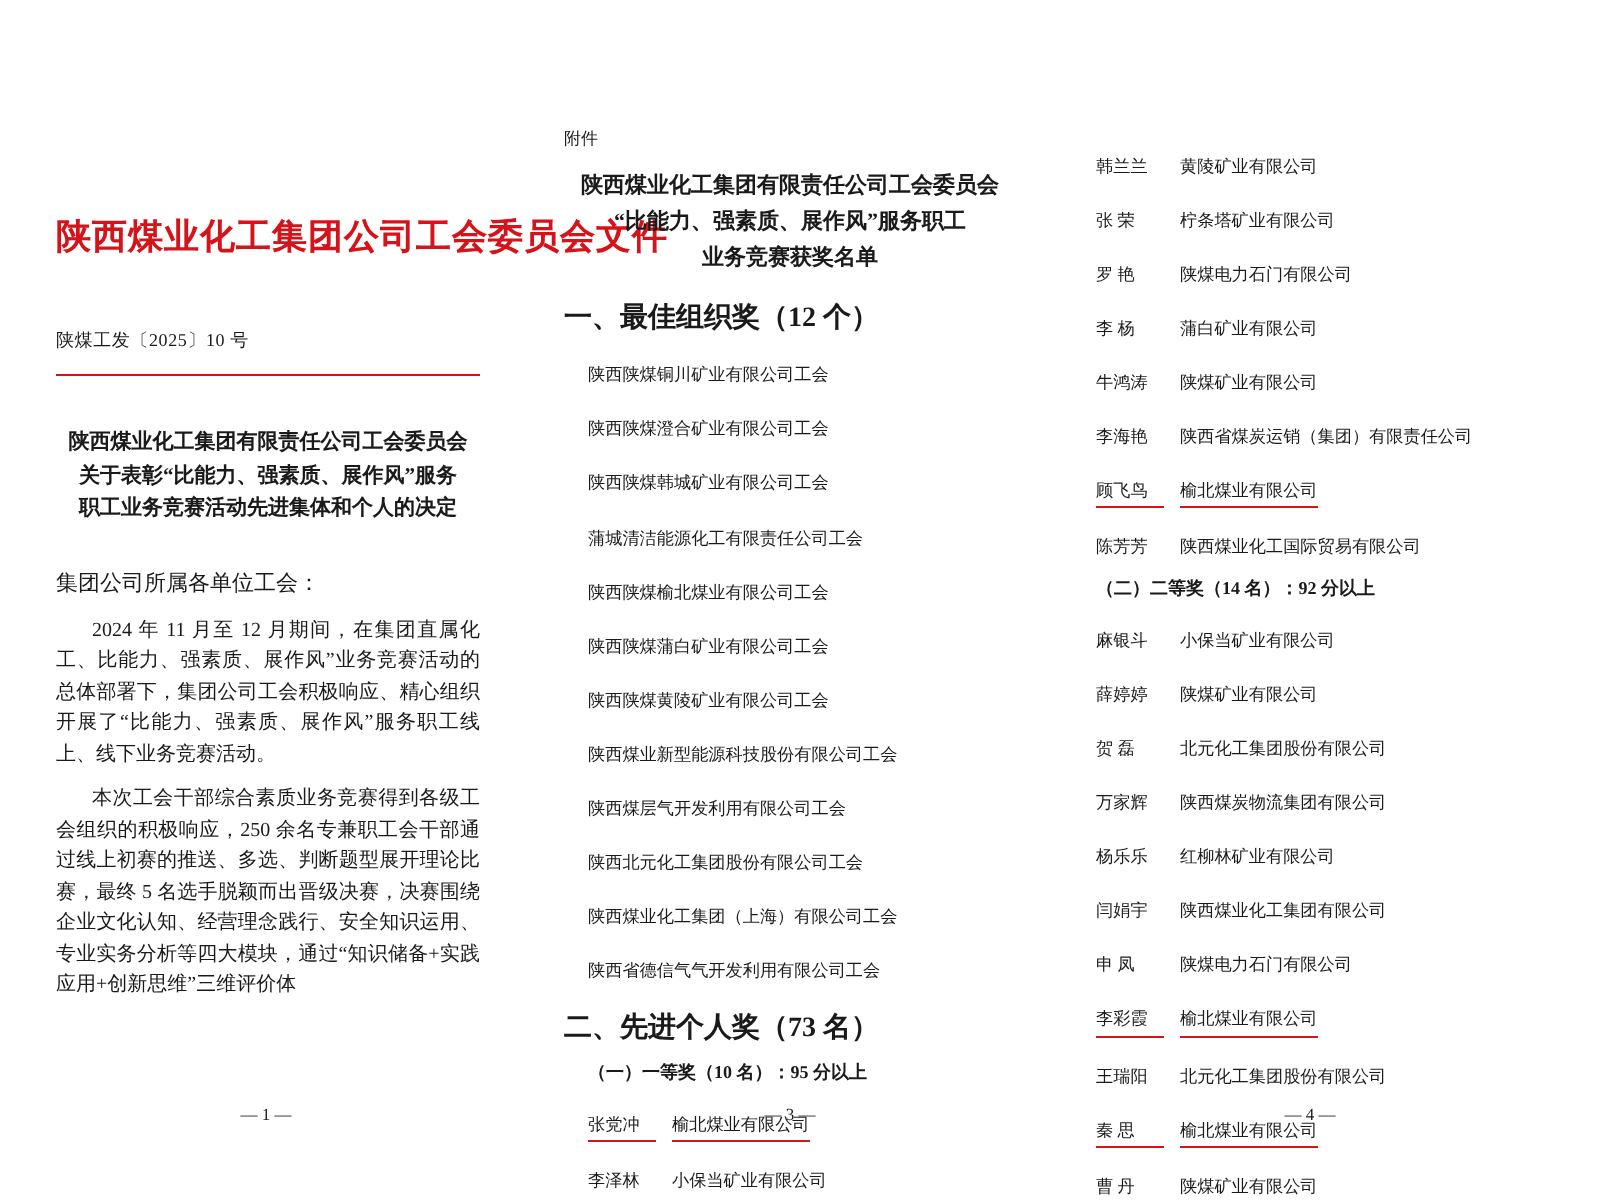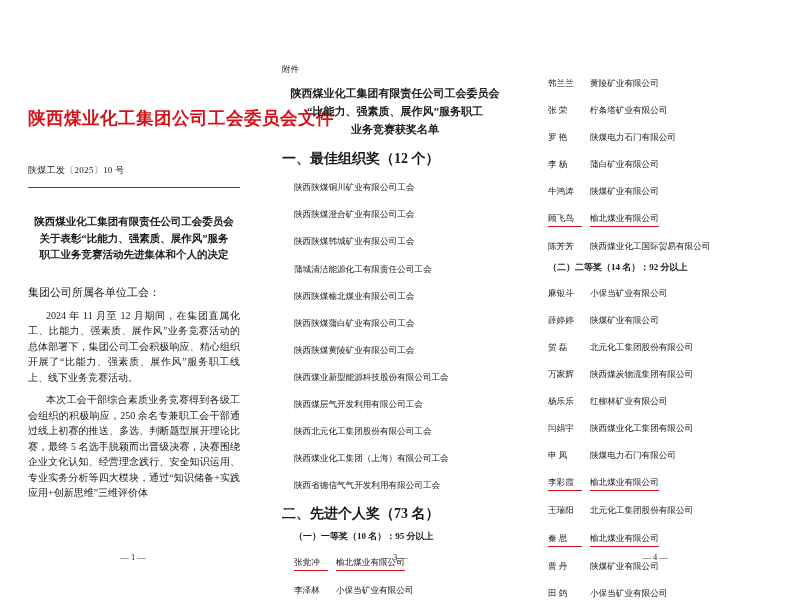--- a/index.html
+++ b/index.html
@@ -257,20 +257,24 @@
       <span class="unit">陕煤电力石门有限公司</span>
     </div>
     <div class="entry">
       <span class="name">李 杨</span>
       <span class="unit">蒲白矿业有限公司</span>
     </div>
     <div class="entry">
       <span class="name">牛鸿涛</span>
       <span class="unit">陕煤矿业有限公司</span>
     </div>
+    <div class="entry">
+      <span class="name">李海艳</span>
+      <span class="unit">陕西省煤炭运销（集团）有限责任公司</span>
+    </div>
     <div class="entry u">
       <span class="name">顾飞鸟</span>
       <span class="unit">榆北煤业有限公司</span>
     </div>
     <div class="entry">
       <span class="name">陈芳芳</span>
       <span class="unit">陕西煤业化工国际贸易有限公司</span>
     </div>
 
     <div class="sub-head">（二）二等奖（14 名）：92 分以上</div>

